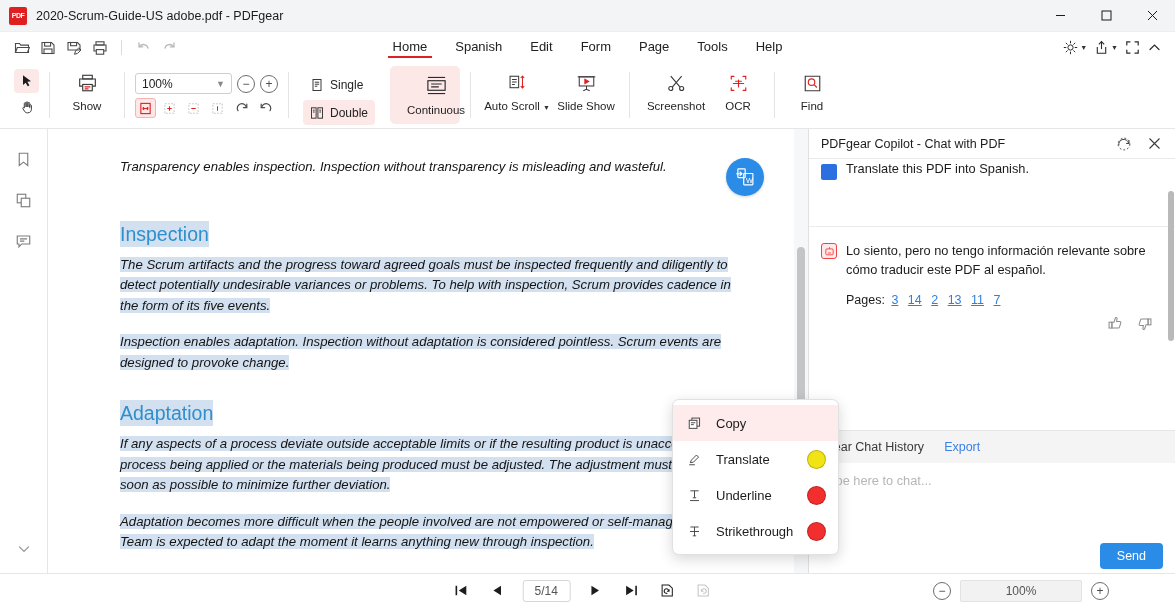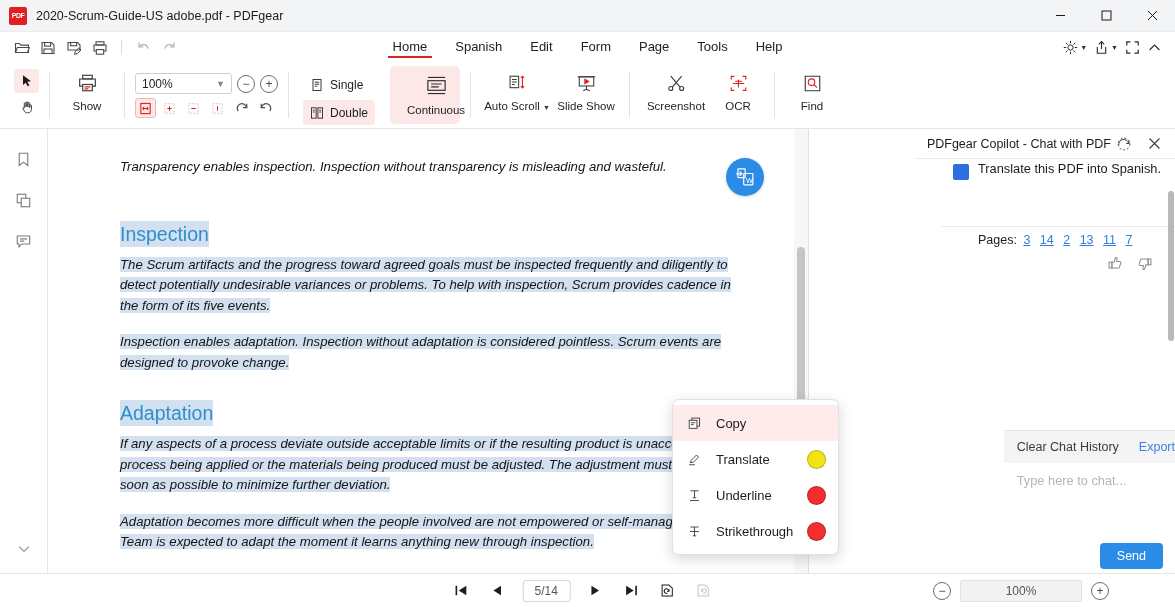--- a/index.html
+++ b/index.html
@@ -242,21 +242,20 @@
     border: 1px solid rgba(0,0,0,.22);
   }
 
   
   .copilot {
     width: 367px; flex: 0 0 367px;
     border-left: 1px solid #e0e0e0;
     background: #fff;
     display: flex; flex-direction: column;
     position: relative;
-    align-items: flex-end;
   }
   .cp-head {
     height: 30px; flex: 0 0 30px;
     display: flex; align-items: center;
     padding: 0 8px 0 12px;
     font-size: 12.5px; color: #1d1d1d;
     border-bottom: 1px solid #eaeaea;
   }
   .cp-head-actions { margin-left: auto; display: flex; align-items: center; gap: 4px; }
   .cp-ic {
@@ -753,20 +752,29 @@
       </div>
 
       <div class="cp-body">
         <div class="msg user" style="padding-top:3px">
           <div class="avatar-sq user"></div>
           <div class="msg-text" style="margin-top:-3px">Translate this PDF into Spanish.</div>
         </div>
 
         <div class="msg-divider" style="margin-top:38px"></div>
 
+        <div class="msg" style="padding-top:14px">
+          <div class="avatar-sq bot">
+            <svg width="11" height="11" viewBox="0 0 12 12" fill="none" stroke="#ef4444" stroke-width="1">
+                <rect x="2" y="3.2" width="8" height="6.4" rx="1"></rect>
+                <path d="M6 1.2v2M4.2 5.4h.01M7.8 5.4h.01M4.4 7.6h3.2"></path>
+              </svg>
+          </div>
+          <div class="msg-text">Lo siento, pero no tengo información relevante sobre cómo traducir este PDF al español.</div>
+        </div>
 
         <div class="pages-line">
           <span>Pages:</span>
           <a href="#">3</a>
           <a href="#">14</a>
           <a href="#">2</a>
           <a href="#">13</a>
           <a href="#">11</a>
           <a href="#">7</a>
         </div>

